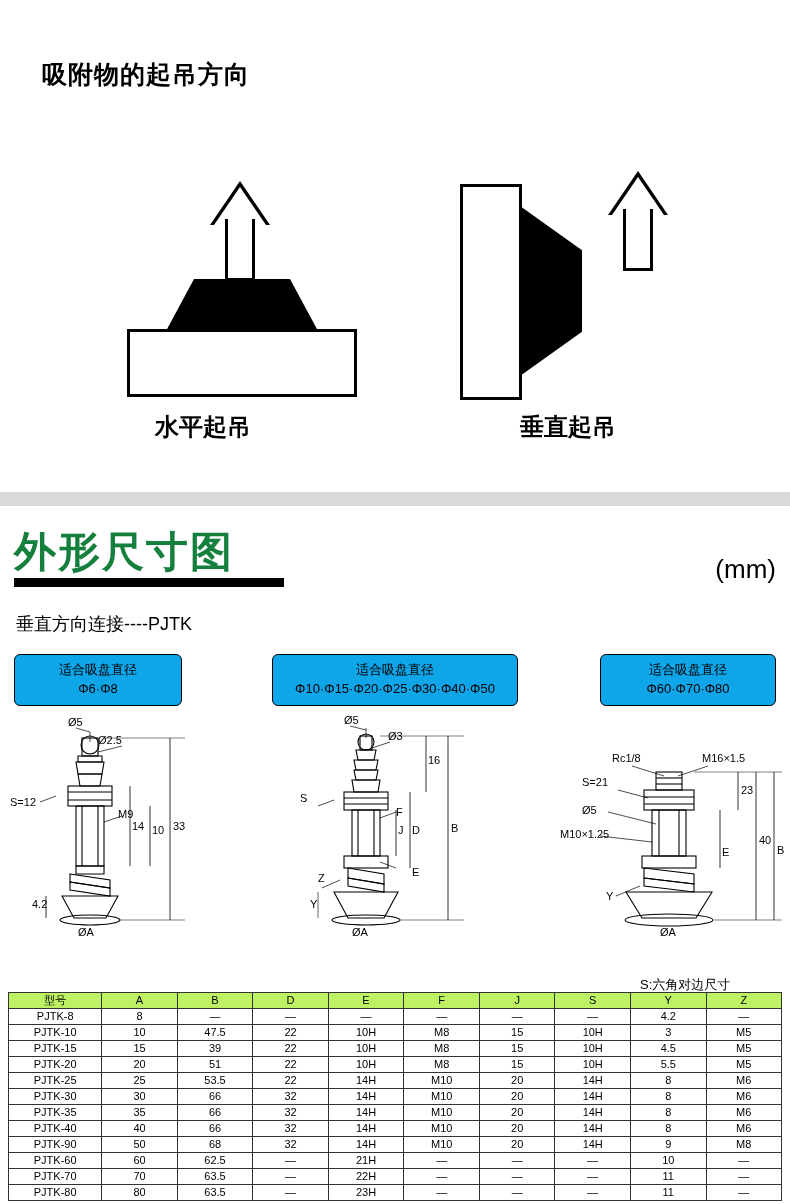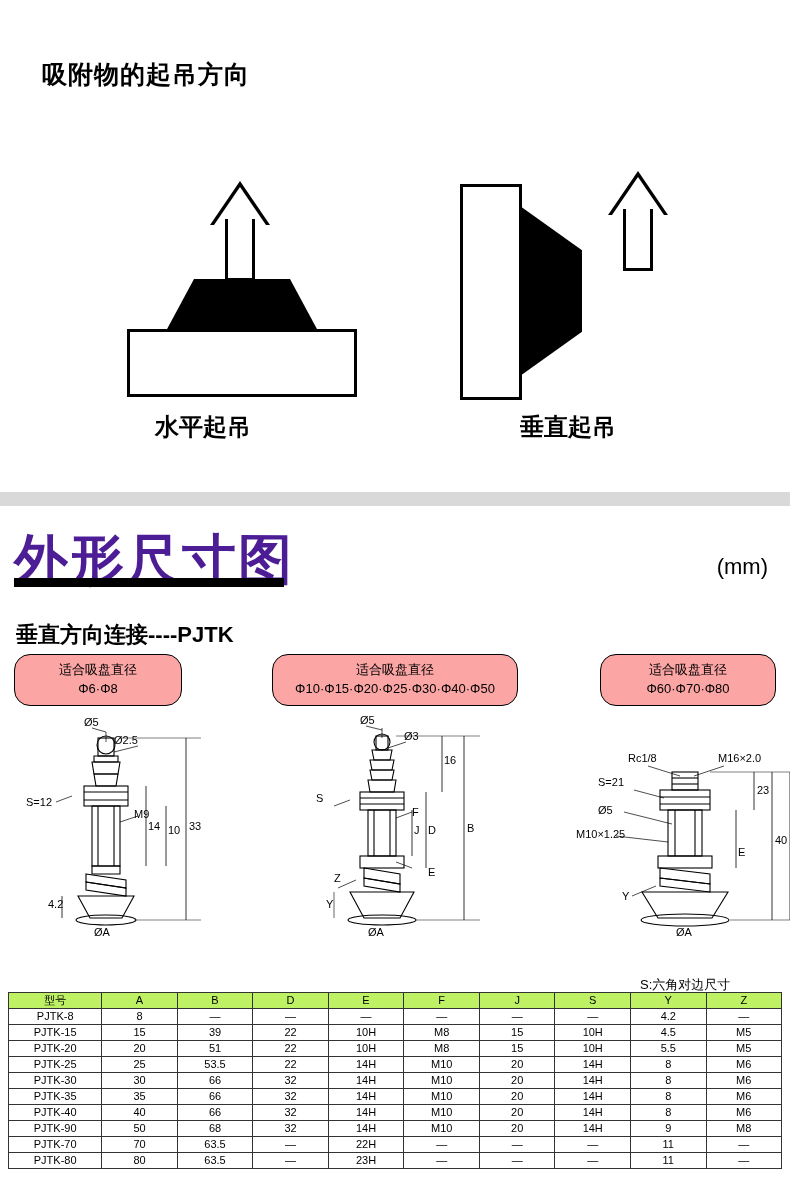--- a/index.html
+++ b/index.html
@@ -103,52 +103,52 @@
   
   #divider {
     position: absolute; left: 0; top: 492px;
     width: 790px; height: 14px; background: #d9d9d9;
   }
 
   
   #sec-dim { position: absolute; left: 0; top: 506px; width: 790px; }
   #dim-title {
     position: absolute; left: 14px; top: 18px;
-    font-size: 54px; font-weight: bold; color: #4c1d95;
+    font-size: 42px; font-weight: bold; color: #15803d;
     letter-spacing: 2px;
     font-family: "DejaVu Sans", sans-serif;
   }
   #dim-underline {
     position: absolute; left: 14px; top: 72px;
     width: 270px; height: 9px; background: #000;
   }
   #dim-unit {
-    position: absolute; right: 22px; top: 48px;
-    font-size: 22px;
+    position: absolute; right: 14px; top: 48px;
+    font-size: 26px;
   }
   #dim-sub {
     position: absolute; left: 16px; top: 106px;
-    font-size: 22px; font-weight: bold; margin-top: 8px;
+    font-size: 18px; font-weight: normal;
   }
 
   .panel {
     position: absolute;
     border: 1.5px solid #000;
-    border-radius: 16px;
+    border-radius: 6px;
     text-align: center;
     font-size: 13px;
     line-height: 1.45;
     padding: 6px 8px;
-    background: #fca5a5;
+    background: #0ea5e9;
   }
   #panel1 { left: 14px; top: 148px; width: 168px; }
   #panel2 { left: 272px; top: 148px; width: 246px; }
   #panel3 { left: 600px; top: 148px; width: 176px; }
 
-  .drawing { position: absolute; margin-left: 16px; }
+  .drawing { position: absolute; }
   .lbl { position: absolute; font-size: 11px; white-space: nowrap; }
 
   #note-s {
     position: absolute; left: 640px; top: 470px;
     font-size: 13px;
   }
 
   
   #dim-table {
     position: absolute; left: 8px; top: 486px;
@@ -362,21 +362,21 @@
 
         <line x1="104" y1="30" x2="72" y2="20" stroke-width="0.7"></line>
         <line x1="118" y1="30" x2="148" y2="20" stroke-width="0.7"></line>
         <line x1="88" y1="52" x2="58" y2="44" stroke-width="0.7"></line>
         <line x1="96" y1="78" x2="48" y2="66" stroke-width="0.7"></line>
         <line x1="92" y1="96" x2="40" y2="90" stroke-width="0.7"></line>
         <line x1="80" y1="140" x2="56" y2="150" stroke-width="0.7"></line>
       </g>
     </svg>
     <div class="lbl" style="left:52px;  top:6px;text-align:center;">Rc1/8</div>
-    <div class="lbl" style="left:142px; top:6px;">M16×2.0</div>
+    <div class="lbl" style="left:142px; top:6px;">M16×1.5</div>
     <div class="lbl" style="left:22px;  top:30px;">S=21</div>
     <div class="lbl" style="left:22px;  top:58px;">Ø5</div>
     <div class="lbl" style="left:0px;   top:82px;">M10×1.25</div>
     <div class="lbl" style="left:181px; top:38px;">23</div>
     <div class="lbl" style="left:199px; top:88px;">40</div>
     <div class="lbl" style="left:162px; top:100px;">E</div>
     <div class="lbl" style="left:217px; top:98px;">B</div>
     <div class="lbl" style="left:46px;  top:144px;">Y</div>
     <div class="lbl" style="left:100px; top:180px;">ØA</div>
   </div>
@@ -405,20 +405,32 @@
           <td class="colw">—</td>
           <td class="colw">—</td>
           <td class="colw">—</td>
           <td class="colw">—</td>
           <td class="colw">—</td>
           <td class="colw">—</td>
           <td class="colw">4.2</td>
           <td class="colw">—</td>
         </tr>
         <tr>
+          <td>PJTK-10</td>
+          <td class="colw">10</td>
+          <td class="colw">47.5</td>
+          <td class="colw">22</td>
+          <td class="colw">10H</td>
+          <td class="colw">M8</td>
+          <td class="colw">15</td>
+          <td class="colw">10H</td>
+          <td class="colw">3</td>
+          <td class="colw">M5</td>
+        </tr>
+        <tr>
           <td>PJTK-15</td>
           <td class="colw">15</td>
           <td class="colw">39</td>
           <td class="colw">22</td>
           <td class="colw">10H</td>
           <td class="colw">M8</td>
           <td class="colw">15</td>
           <td class="colw">10H</td>
           <td class="colw">4.5</td>
           <td class="colw">M5</td>
@@ -489,20 +501,32 @@
           <td class="colw">68</td>
           <td class="colw">32</td>
           <td class="colw">14H</td>
           <td class="colw">M10</td>
           <td class="colw">20</td>
           <td class="colw">14H</td>
           <td class="colw">9</td>
           <td class="colw">M8</td>
         </tr>
         <tr>
+          <td>PJTK-60</td>
+          <td class="colw">60</td>
+          <td class="colw">62.5</td>
+          <td class="colw">—</td>
+          <td class="colw">21H</td>
+          <td class="colw">—</td>
+          <td class="colw">—</td>
+          <td class="colw">—</td>
+          <td class="colw">10</td>
+          <td class="colw">—</td>
+        </tr>
+        <tr>
           <td>PJTK-70</td>
           <td class="colw">70</td>
           <td class="colw">63.5</td>
           <td class="colw">—</td>
           <td class="colw">22H</td>
           <td class="colw">—</td>
           <td class="colw">—</td>
           <td class="colw">—</td>
           <td class="colw">11</td>
           <td class="colw">—</td>

